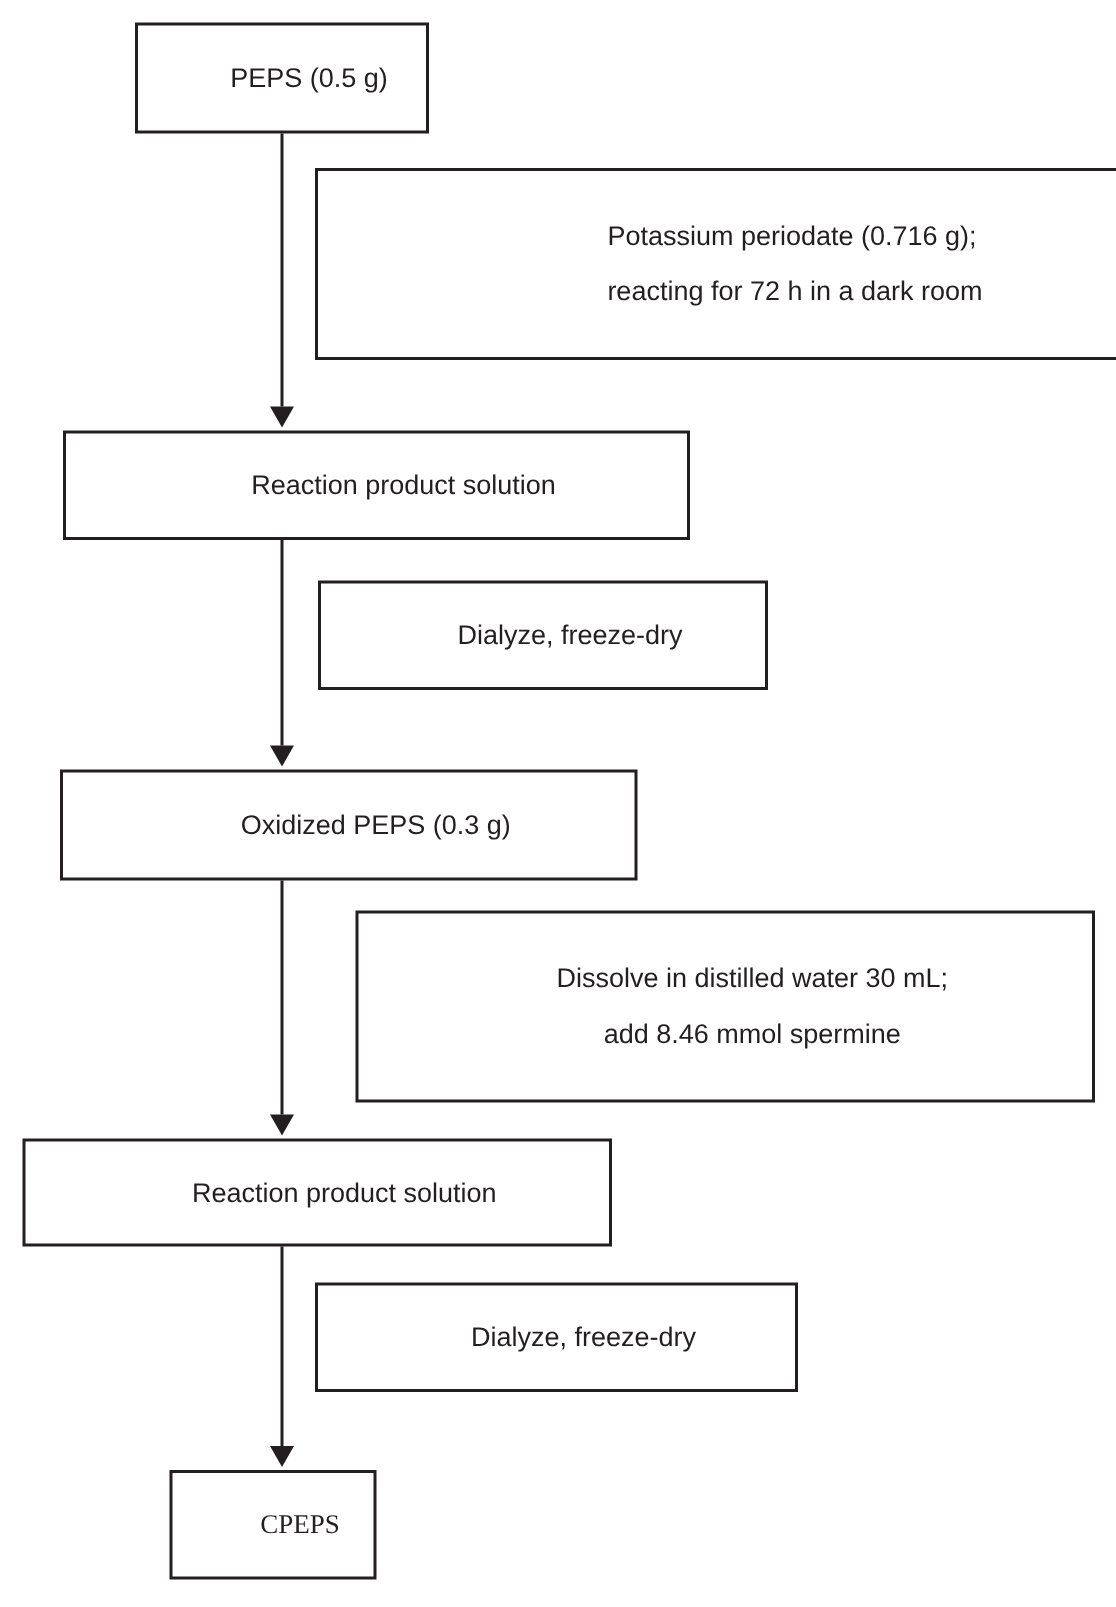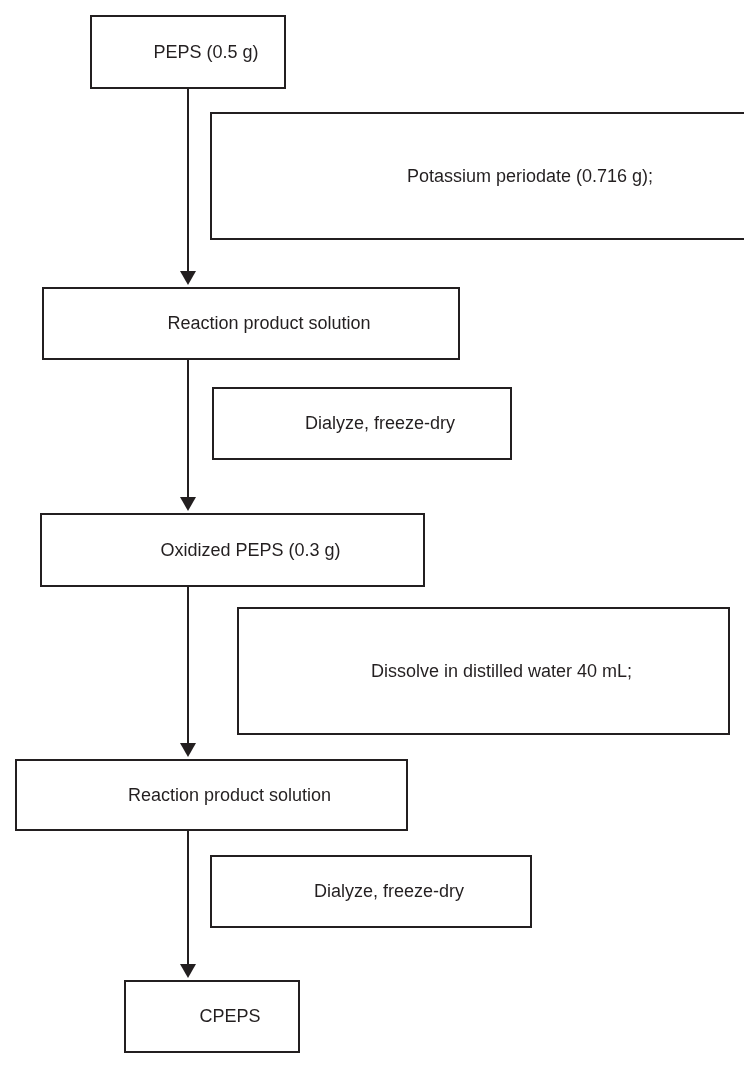--- a/index.html
+++ b/index.html
@@ -32,21 +32,21 @@
   .box .line { display: block; }
   
   .b-peps      { left: 90px;  top: 15px;  width: 196px; height: 74px; }
   .b-step1     { left: 210px; top: 112px; width: 604px; height: 128px; }
   .b-rps1      { left: 42px;  top: 287px; width: 418px; height: 73px; }
   .b-step2     { left: 212px; top: 387px; width: 300px; height: 73px; }
   .b-oxidized  { left: 40px;  top: 513px; width: 385px; height: 74px; text-align: right; }
   .b-step3     { left: 237px; top: 607px; width: 493px; height: 128px; }
   .b-rps2      { left: 15px;  top: 759px; width: 393px; height: 72px; }
   .b-step4     { left: 210px; top: 855px; width: 322px; height: 73px; }
-  .b-cpeps     { left: 124px; top: 980px; width: 176px; height: 73px; }
+  .b-cpeps     { left: 113px; top: 980px; width: 138px; height: 73px; font-family: Liberation Serif, serif; }
   
   .arrow {
     position: absolute;
     left: 187px;
     width: 2px;
     background: #231f20;
   }
   .arrow::after {
     content: '';
     position: absolute;
@@ -70,20 +70,21 @@
 
   <div class="box b-peps">
     <span>PEPS (0.5 g)</span>
   </div>
 
   <div class="arrow a1"></div>
 
   <div class="box b-step1">
     <span class="inner-left">
       <span class="line">Potassium periodate (0.716 g);</span>
+      <span class="line">reacting for 72 h in a dark room</span>
     </span>
   </div>
 
   <div class="box b-rps1">
     <span>Reaction product solution</span>
   </div>
 
   <div class="arrow a2"></div>
 
   <div class="box b-step2">
@@ -91,21 +92,22 @@
   </div>
 
   <div class="box b-oxidized">
     <span>Oxidized PEPS (0.3 g)</span>
   </div>
 
   <div class="arrow a3"></div>
 
   <div class="box b-step3">
     <span>
-      <span class="line">Dissolve in distilled water 40 mL;</span>
+      <span class="line">Dissolve in distilled water 30 mL;</span>
+      <span class="line">add 8.46 mmol spermine</span>
     </span>
   </div>
 
   <div class="box b-rps2">
     <span>Reaction product solution</span>
   </div>
 
   <div class="arrow a4"></div>
 
   <div class="box b-step4">

